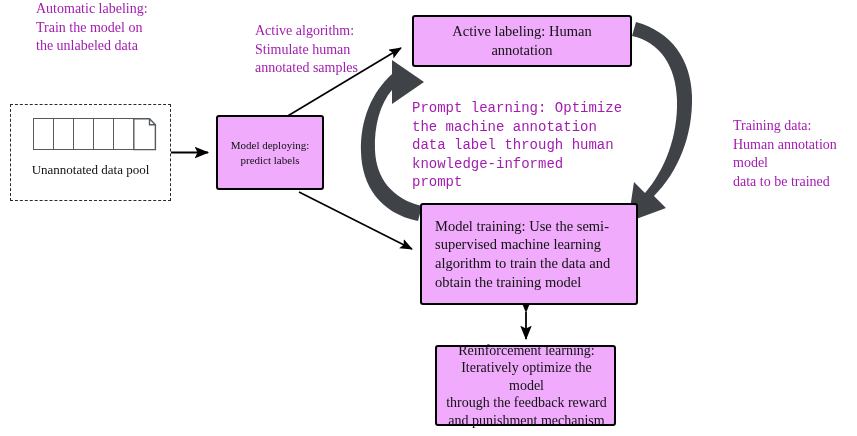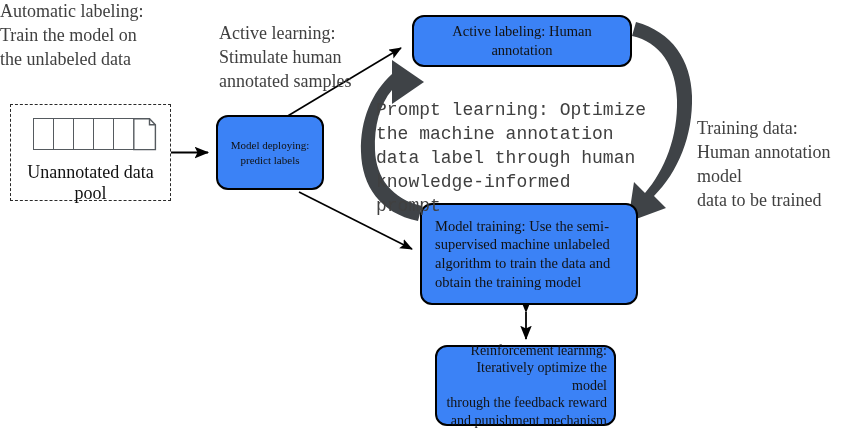--- a/index.html
+++ b/index.html
@@ -22,22 +22,22 @@
     top: 0;
     width: 857px;
     height: 436px;
   }
 
   
   .rbox {
     position: absolute;
     box-sizing: border-box;
     border: 2.2px solid #000000;
-    border-radius: 12px;
-    background: #3b82f6;
+    border-radius: 3px;
+    background: #f0abfc;
     display: flex;
     align-items: center;
     justify-content: center;
     text-align: center;
     line-height: 1.28;
     z-index: 4;
   }
   .rbox .txt {
     white-space: pre-line;
     padding: 0 7px;
@@ -59,21 +59,21 @@
     font-size: 14.5px;
     justify-content: flex-start;
   }
   #box-model-training .txt { text-align: left; padding-left: 13px; }
   #box-reinforcement {
     left: 435px; top: 345px;
     width: 181px; height: 81px;
     font-size: 14px;
     justify-content: flex-start;
   }
-  #box-reinforcement .txt { text-align: right; padding-left: 9px; line-height: 1.24; }
+  #box-reinforcement .txt { text-align: center; padding-left: 9px; line-height: 1.24; }
 
   
   #data-pool {
     position: absolute;
     left: 10px; top: 104px;
     width: 161px; height: 97px;
     box-sizing: border-box;
     border: 1.6px dashed #2a2a2a;
     background: #ffffff;
     z-index: 3;
@@ -94,32 +94,33 @@
   }
   .doc.last {
     border: none;
     background: transparent;
   }
   #pool-label {
     position: absolute;
     left: 0; right: 0;
     top: 57px;
     text-align: center;
-    font-size: 18px;
+    font-size: 13px;
     color: #111;
   }
 
   
   .flabel {
     position: absolute;
-    font-size: 18px;
+    font-size: 14px;
     line-height: 1.33;
     white-space: pre-line;
-    color: #404040;
+    color: #a21caf;
     z-index: 5;
+    margin-left: 36px;
   }
   #lbl-active-learning { left: 219px; top: 22px; }
   #lbl-prompt-learning { left: 376px; top: 99px; font-family: Liberation Mono, monospace; }
   #lbl-training-data   { left: 697px; top: 117px; }
 </style>
 </head>
 <body>
 
 <div id="canvas">
 
@@ -197,33 +198,33 @@
     <span class="txt">Active labeling: Human annotation</span>
   </div>
 
   <div class="rbox" id="box-model-deploying">
     <span class="txt">Model deploying:
 predict labels</span>
   </div>
 
   <div class="rbox" id="box-model-training">
     <span class="txt">Model training: Use the semi-
-supervised machine unlabeled
+supervised machine learning
 algorithm to train the data and
 obtain the training model</span>
   </div>
 
   <div class="rbox" id="box-reinforcement">
     <span class="txt">Reinforcement learning:
 Iteratively optimize the model
 through the feedback reward
 and punishment mechanism</span>
   </div>
 
-  <div class="flabel" id="lbl-active-learning">Active learning:
+  <div class="flabel" id="lbl-active-learning">Active algorithm:
 Stimulate human
 annotated samples</div>
 
   <div class="flabel" id="lbl-prompt-learning">Prompt learning: Optimize
 the machine annotation
 data label through human
 knowledge-informed
 prompt</div>
 
   <div class="flabel" id="lbl-training-data">Training data:

